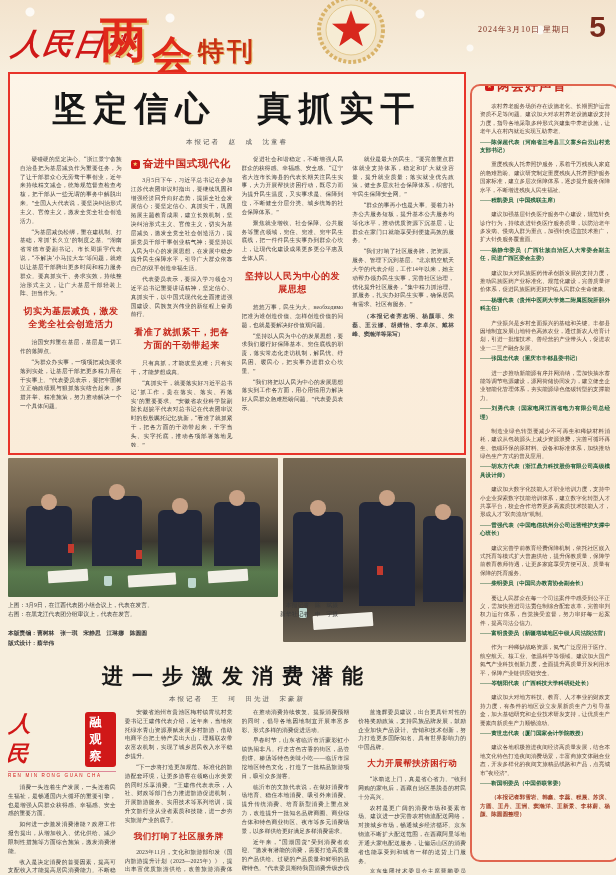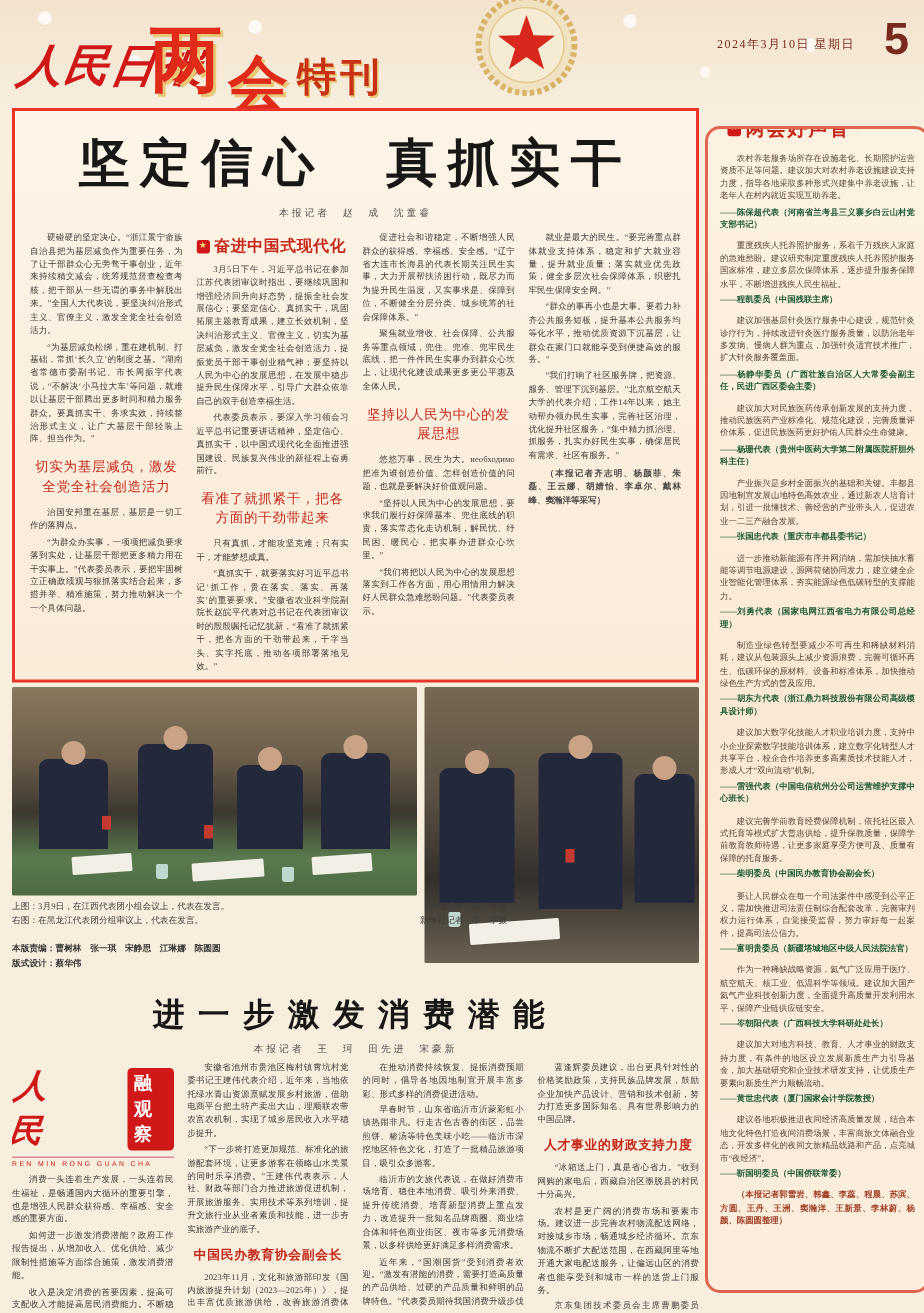--- a/index.html
+++ b/index.html
@@ -41,21 +41,21 @@
     color:#171717; letter-spacing:7px; }
   .main-byline { margin-top:6px; text-align:center; font-size:6.5px; color:#555; letter-spacing:2px; }
   .main-cols { display:flex; gap:9px; padding:8px 10px 0 10px; height:300px; }
   .col { flex:1 1 0; overflow:hidden; }
   .p { font-size:5.7px; line-height:1.55; color:#3a3a3a; text-align:justify; text-indent:2em;
     margin-bottom:2px; letter-spacing:.1px; }
   .section-tag { display:flex; align-items:center; gap:3px; margin:2px 0 5px 0; }
   .tag-icon { width:9px; height:9px; background:#d01818; border-radius:2px; color:#f5d878;
     font-size:6px; line-height:9px; text-align:center; flex:0 0 auto; }
   .tag-text { font-size:10.5px; font-weight:bold; color:#c5281c; letter-spacing:.5px; }
-  .subhead-red { font-size:9px; font-weight:normal; color:#c5281c; line-height:1.45; text-align:center;
+  .subhead-red { font-size:9px; font-weight:bold; color:#c5281c; line-height:1.45; text-align:center;
     margin:7px 1px; letter-spacing:.5px; }
   .credit-line { font-size:5.7px; line-height:1.55; font-weight:bold; color:#4a4a4a;
     text-align:justify; text-indent:2em; margin-top:3px; }
 
   
   .photo { position:absolute; overflow:hidden; border-radius:1px; }
   .photo-left { left:8px; top:458px; width:270px; height:139px;
     background:linear-gradient(180deg,#8a795f 0%,#6a5c48 35%,#3c3830 60%,#5a7a4e 82%,#4e6a44 100%); }
   .photo-right { left:283px; top:458px; width:183px; height:184px;
     background:linear-gradient(180deg,#776852 0%,#5a5043 40%,#332f2c 70%,#6c6252 100%); }
@@ -258,41 +258,41 @@
 
         <p class="p">收入是决定消费的首要因素，提高可支配收入才能提高居民消费能力。不断稳定和扩大就业，促进居民增收减负，才能进一步提高消费能力和消费意愿，释放消费潜力。</p>
           </div>
       </div>
       <div class="col">
         <div>
 
         <p class="p">安徽省池州市贵池区梅村镇霄坑村党委书记王建伟代表介绍，近年来，当地依托绿水青山资源禀赋发展乡村旅游，借助电商平台把土特产卖出大山，理顺联农带农富农机制，实现了城乡居民收入水平稳步提升。</p>
             <p class="p">“下一步将打造更加规范、标准化的旅游配套环境，让更多游客在领略山水美景的同时乐享消费。”王建伟代表表示，人社、财政等部门合力推进旅游促进机制，开展旅游服务、实用技术等系列培训，提升文旅行业从业者素质和技能，进一步夯实旅游产业的底子。</p>
           </div>
-        <div class="subhead-red2">中国民办教育协会副会长</div>
+        <div class="subhead-red2">我们打响了社区服务牌</div>
         <div>
 
         <p class="p">2023年11月，文化和旅游部印发《国内旅游提升计划（2023—2025年）》，提出丰富优质旅游供给，改善旅游消费体验，支持经营主体升级文旅业态等共计30项主要任务。商务部将2024年确定为“消费促进年”。</p>
           </div>
       </div>
       <div class="col">
         <div>
 
         <p class="p">在推动消费持续恢复、提振消费预期的同时，倡导各地因地制宜开展丰富多彩、形式多样的消费促进活动。</p>
             <p class="p">早春时节，山东省临沂市沂蒙彩虹小镇热闹非凡。行走古色古香的街区，品尝煎饼、糁汤等特色美味小吃——临沂市深挖地区特色文化，打造了一批精品旅游项目，吸引众多游客。</p>
             <p class="p">临沂市的文旅代表说，在做好消费市场培育、稳住本地消费、吸引外来消费、提升传统消费、培育新型消费上重点发力，改造提升一批知名品牌商圈、商业综合体和特色商业街区、夜市等多元消费场景，以多样供给更好满足多样消费需求。</p>
             <p class="p">近年来，“国潮国货”受到消费者欢迎。“激发有潜能的消费，需要打造高质量的产品供给、过硬的产品质量和鲜明的品牌特色。”代表委员期待我国消费升级步伐加快，一批国产品牌和消费精品发展壮大，更好满足了人们消费需求。</p>
           </div>
       </div>
       <div class="col">
         <div>
 
         <p class="p">蓝逢辉委员建议，出台更具针对性的价格奖励政策，支持民族品牌发展，鼓励企业加快产品设计、营销和技术创新，努力打造更多国际知名、具有世界影响力的中国品牌。</p>
           </div>
-        <div class="subhead-red2">人才事业的财政支持力度</div>
+        <div class="subhead-red2">大力开展帮扶济困行动</div>
         <div>
 
         <p class="p">“冰箱送上门，真是省心省力。”收到网购的家电后，西藏自治区墨脱县的村民十分高兴。</p>
             <p class="p">农村是更广阔的消费市场和要素市场。建议进一步完善农村物流配送网络，对接城乡市场，畅通城乡经济循环。京东物流不断扩大配送范围，在西藏阿里等地开通大家电配送服务，让偏远山区的消费者也能享受到和城市一样的送货上门服务。</p>
             <p class="p">京东集团技术委员会主席曹鹏委员说，我国居民收入水平和消费水平不断提高，新型工业化和城镇化持续推进，是世界上最具潜力的超大规模市场。当前不少农村地区仍存在冷链仓储、快递物流、电子商务等基础设施短板，建议进一步加强数字化赋能和技术升级，打通消费堵点卡点，激发消费活力。</p>
           </div>
       </div>
     </div>
   </div>
 

